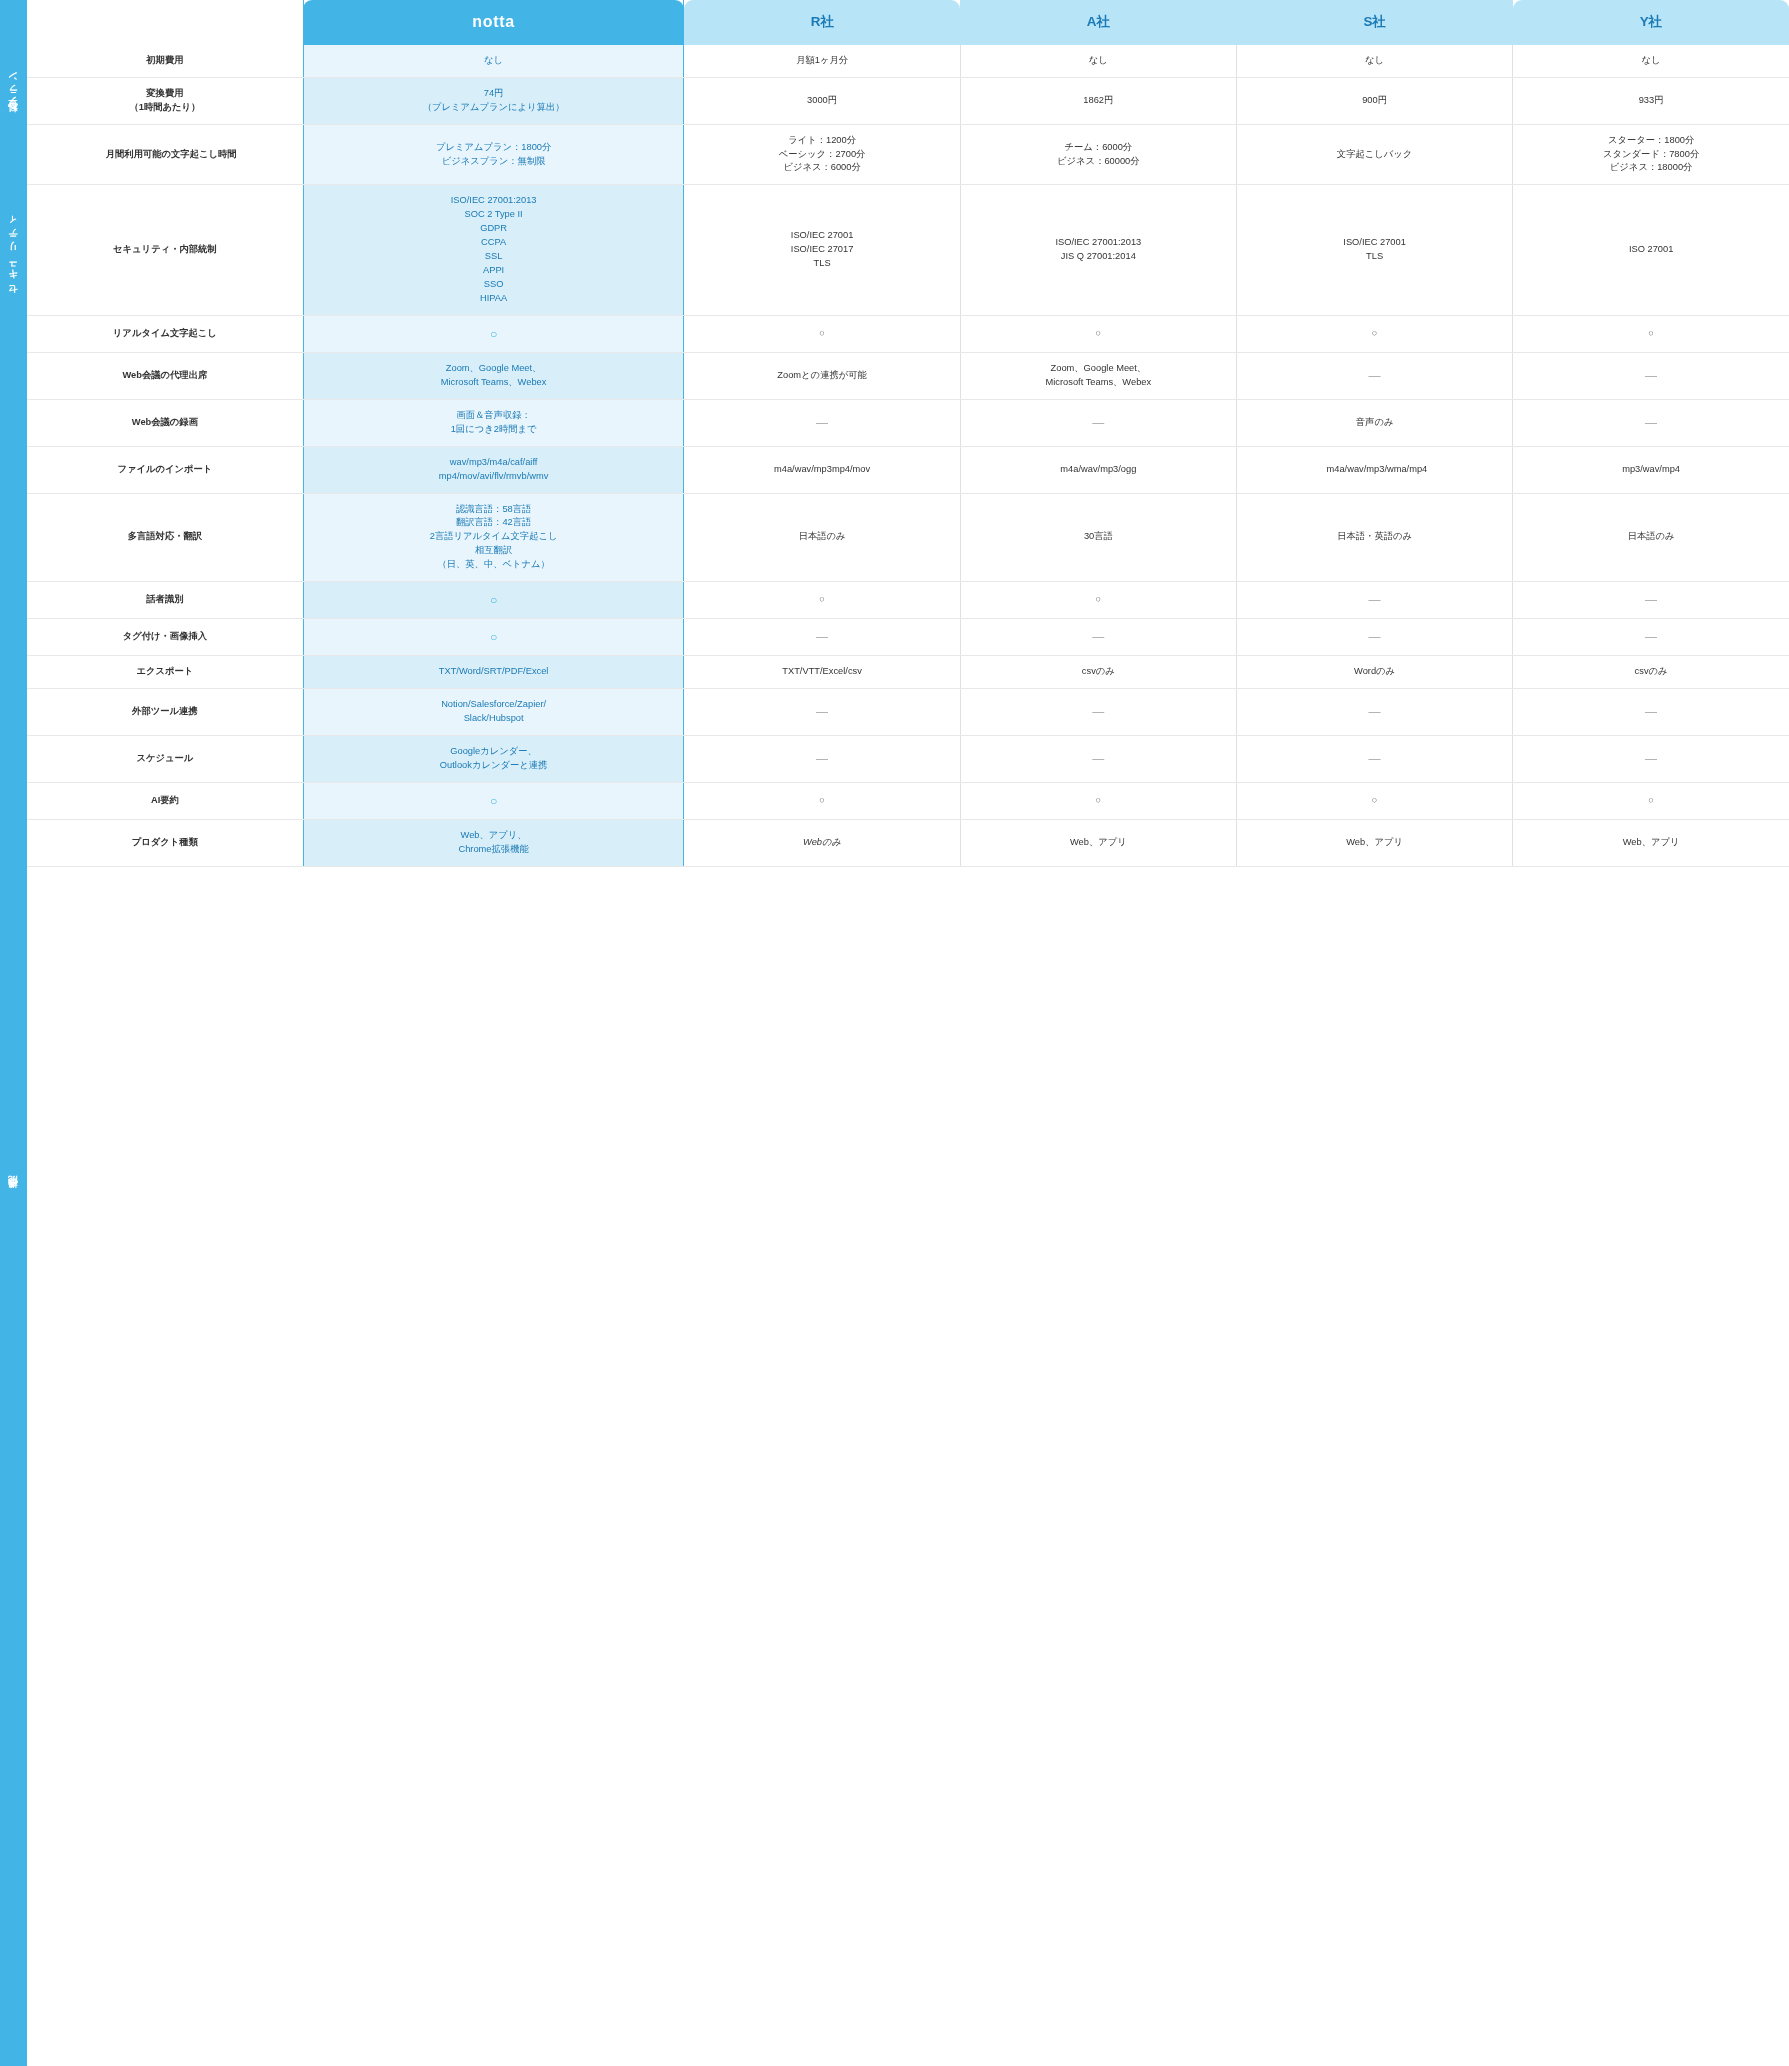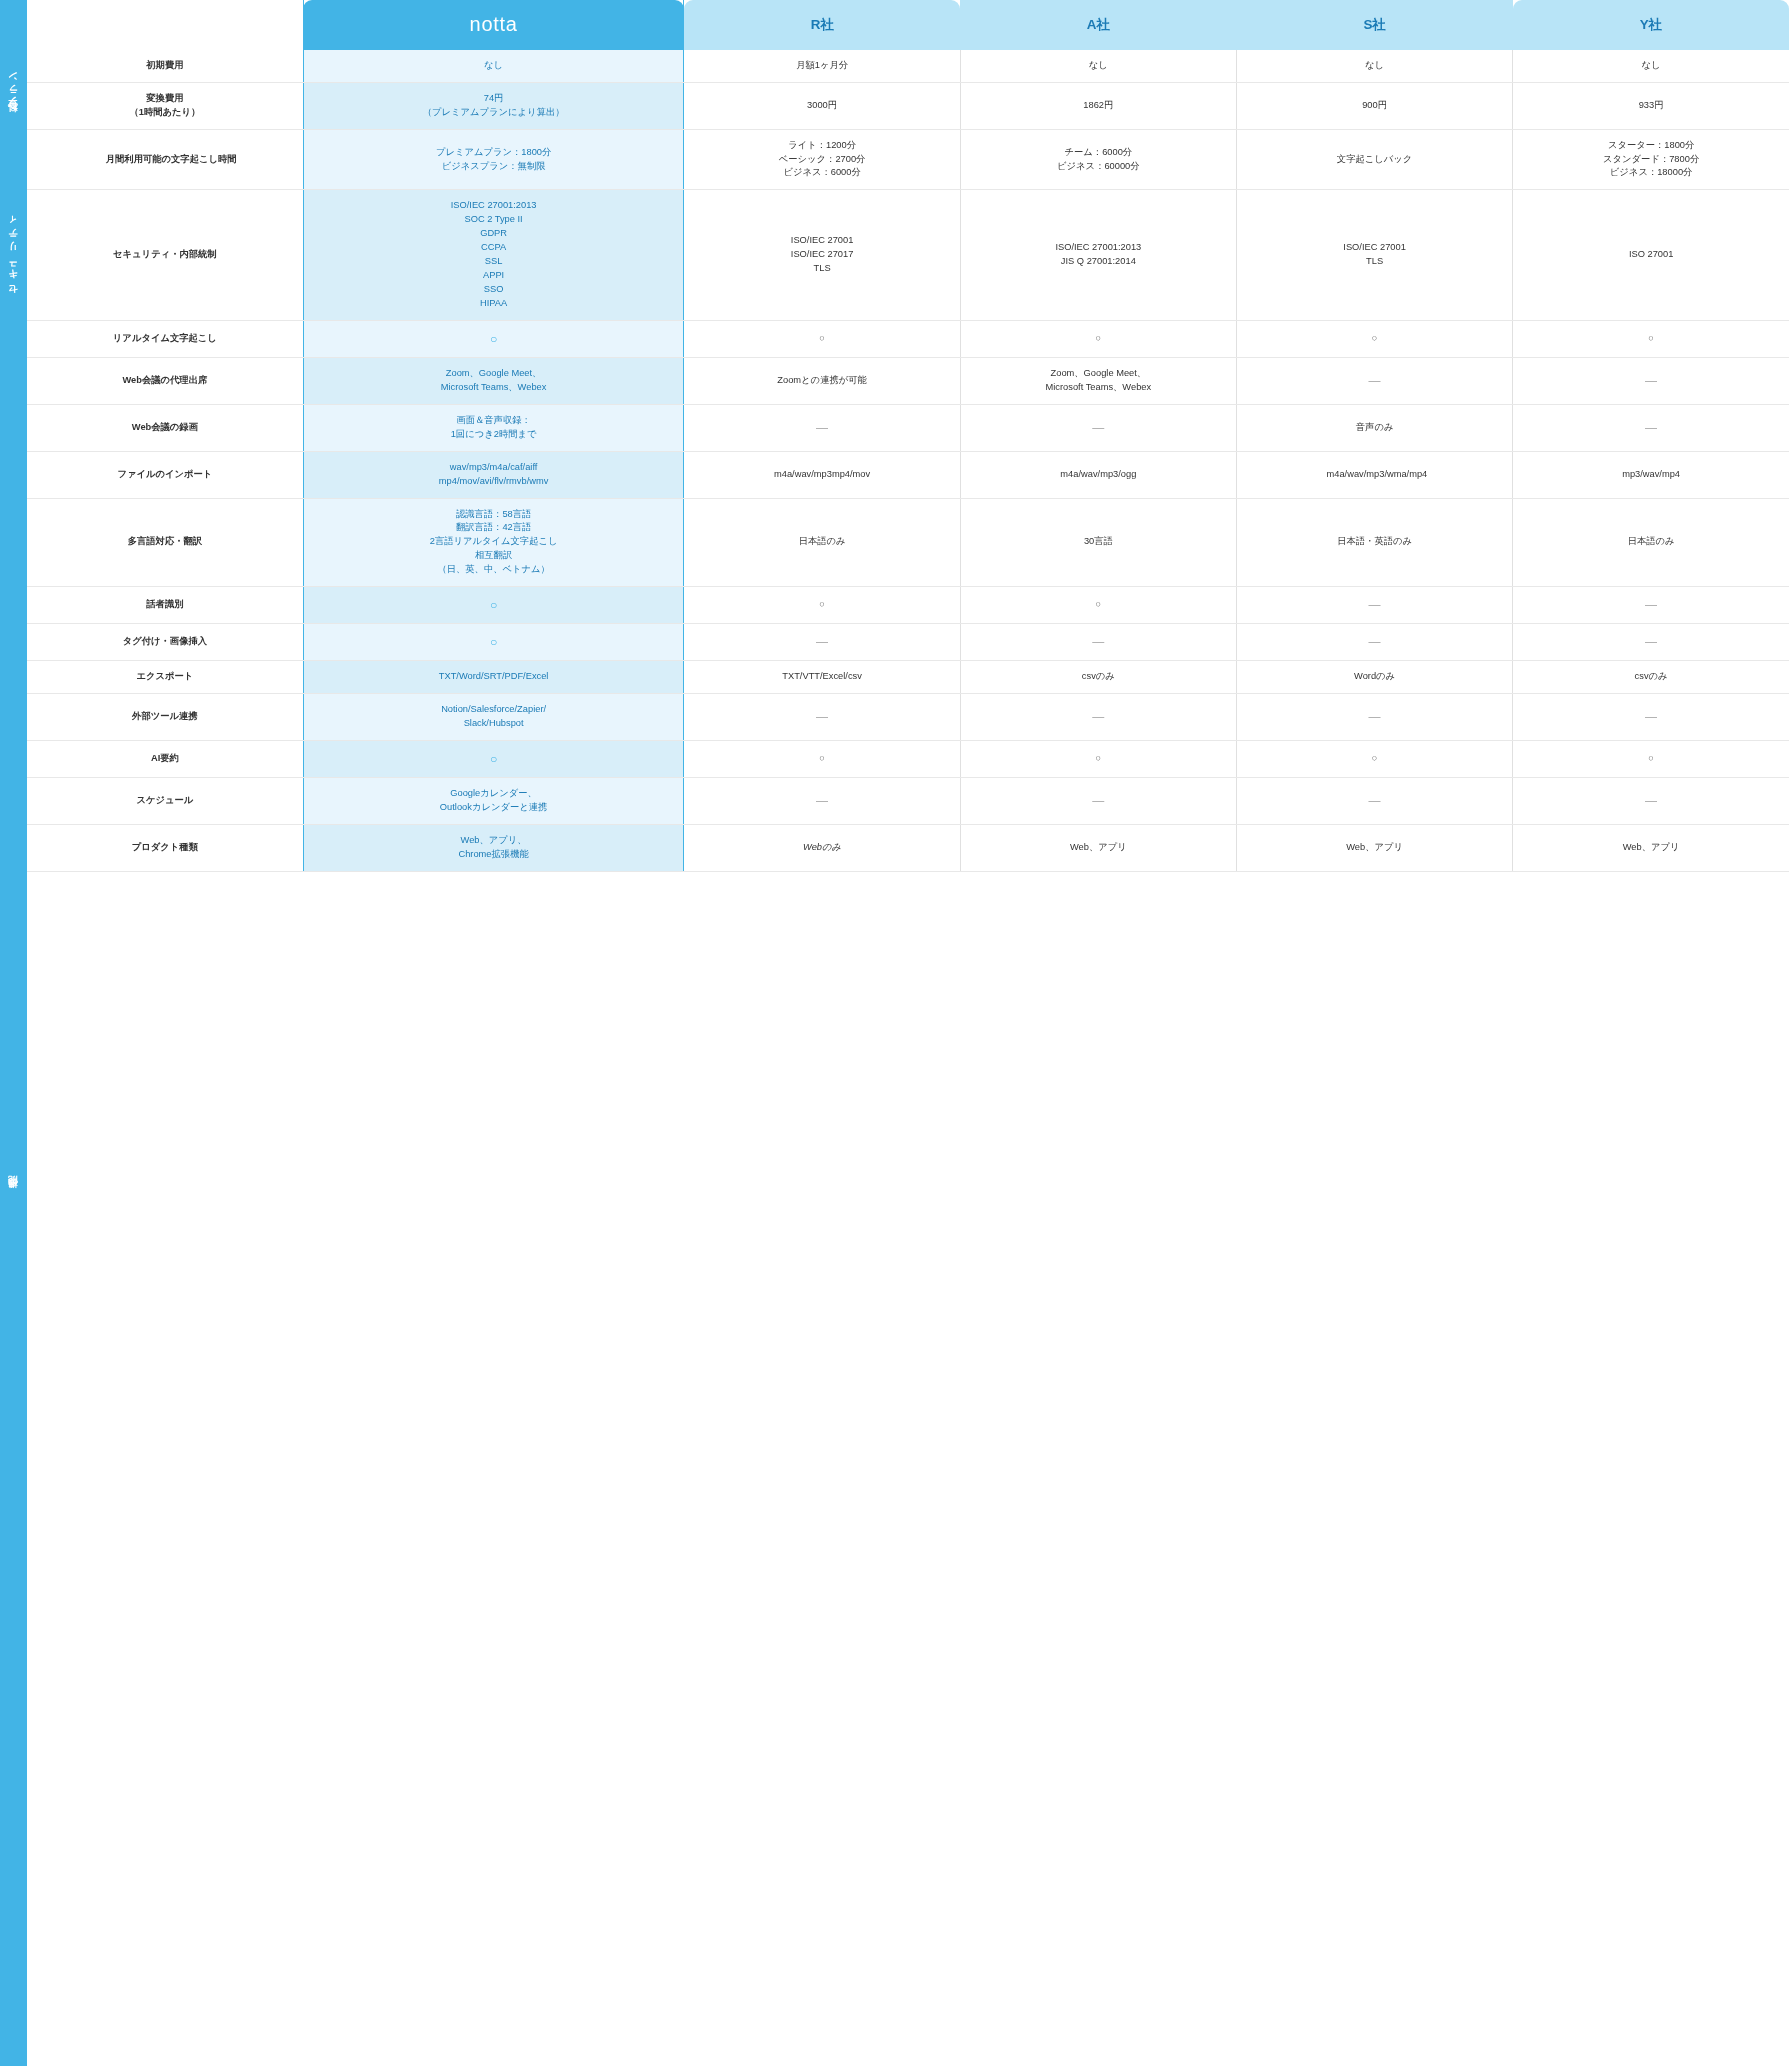--- a/index.html
+++ b/index.html
@@ -137,22 +137,22 @@
       font-size: 12px;
       color: #42b4e6;
     }
     .dash-mark {
       color: #aaa;
       font-size: 12px;
     }
 
     
     .notta-brand {
-      font-size: 20px;
-      font-weight: normal;
+      font-size: 16px;
+      font-weight: bold;
       letter-spacing: 0.7px;
     }
 
     
     td.td-competitor {
       border-left: 0.7px solid #e0e0e0;
     }
     td.td-notta {
       border-left: 1.5px solid #42b4e6;
       border-right: 1.5px solid #42b4e6;
@@ -345,35 +345,35 @@
           <tr>
             <td class="td-feature" style="white-space: pre-line;">外部ツール連携</td>
             <td class="td-notta" style="white-space: pre-line;">Notion/Salesforce/Zapier/
 Slack/Hubspot</td>
             <td class="td-competitor" style="white-space: pre-line;"><span class="dash-mark">—</span></td>
             <td class="td-competitor" style="white-space: pre-line;"><span class="dash-mark">—</span></td>
             <td class="td-competitor" style="white-space: pre-line;"><span class="dash-mark">—</span></td>
             <td class="td-competitor" style="white-space: pre-line;"><span class="dash-mark">—</span></td>
           </tr>
           <tr>
-            <td class="td-feature" style="white-space: pre-line;">AI要約</td>
-            <td class="td-notta" style="white-space: pre-line;"><span class="circle-mark">○</span></td>
-            <td class="td-competitor" style="white-space: pre-line;"><span style="color:#555;">○</span></td>
-            <td class="td-competitor" style="white-space: pre-line;"><span style="color:#555;">○</span></td>
-            <td class="td-competitor" style="white-space: pre-line;"><span style="color:#555;">○</span></td>
-            <td class="td-competitor" style="white-space: pre-line;"><span style="color:#555;">○</span></td>
-          </tr>
-          <tr>
             <td class="td-feature" style="white-space: pre-line;">スケジュール</td>
             <td class="td-notta" style="white-space: pre-line;">Googleカレンダー、
 Outlookカレンダーと連携</td>
             <td class="td-competitor" style="white-space: pre-line;"><span class="dash-mark">—</span></td>
             <td class="td-competitor" style="white-space: pre-line;"><span class="dash-mark">—</span></td>
             <td class="td-competitor" style="white-space: pre-line;"><span class="dash-mark">—</span></td>
             <td class="td-competitor" style="white-space: pre-line;"><span class="dash-mark">—</span></td>
+          </tr>
+          <tr>
+            <td class="td-feature" style="white-space: pre-line;">AI要約</td>
+            <td class="td-notta" style="white-space: pre-line;"><span class="circle-mark">○</span></td>
+            <td class="td-competitor" style="white-space: pre-line;"><span style="color:#555;">○</span></td>
+            <td class="td-competitor" style="white-space: pre-line;"><span style="color:#555;">○</span></td>
+            <td class="td-competitor" style="white-space: pre-line;"><span style="color:#555;">○</span></td>
+            <td class="td-competitor" style="white-space: pre-line;"><span style="color:#555;">○</span></td>
           </tr>
           <tr>
             <td class="td-feature" style="white-space: pre-line;">プロダクト種類</td>
             <td class="td-notta" style="white-space: pre-line;">Web、アプリ、
 Chrome拡張機能</td>
             <td class="td-competitor" style="white-space: pre-line; font-style: italic;">Webのみ</td>
             <td class="td-competitor" style="white-space: pre-line;">Web、アプリ</td>
             <td class="td-competitor" style="white-space: pre-line;">Web、アプリ</td>
             <td class="td-competitor" style="white-space: pre-line;">Web、アプリ</td>
           </tr>

